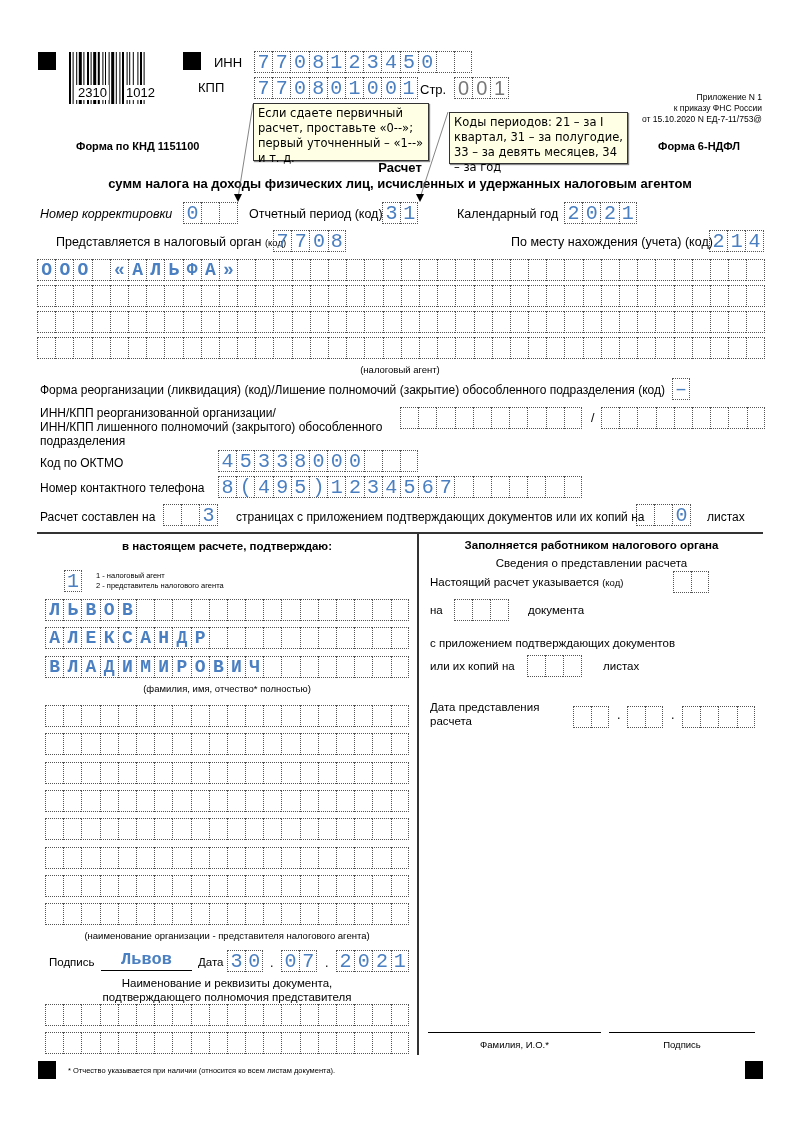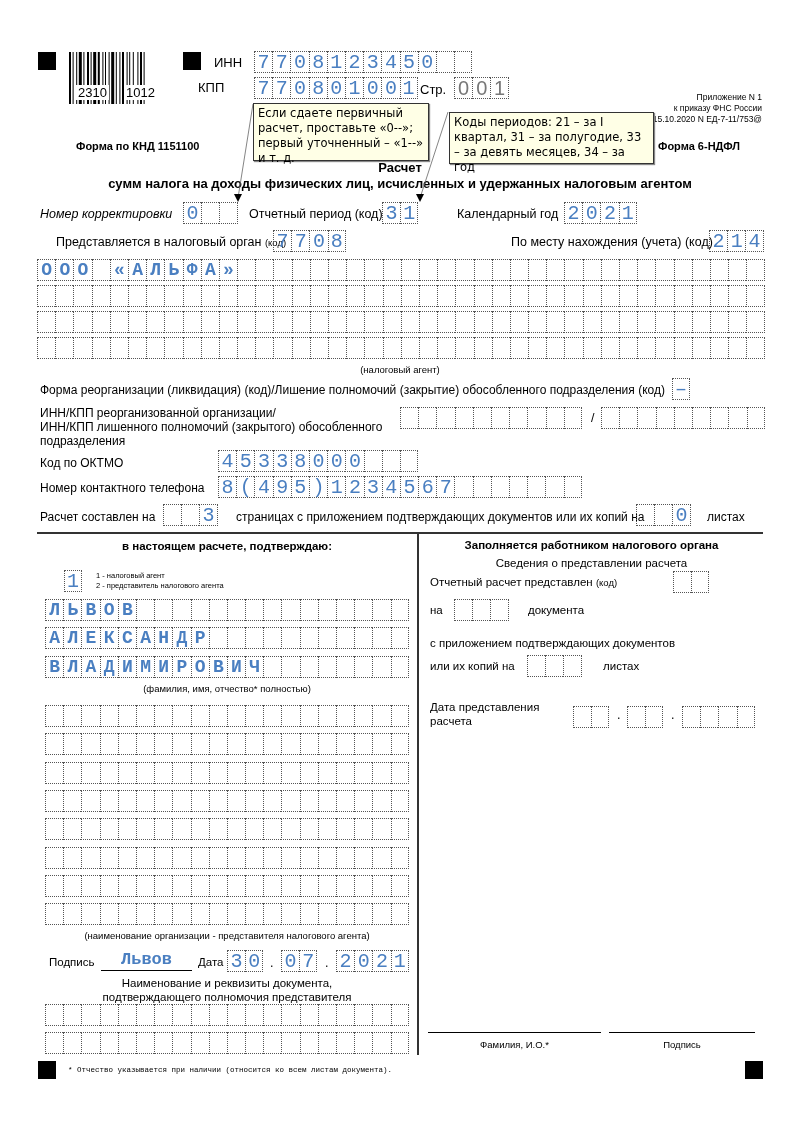--- a/index.html
+++ b/index.html
@@ -102,21 +102,21 @@
 <div class="lbl bold" style="left:0;width:800px;text-align:center;top:160px;font-size:13px;">Расчет</div>
 <div class="lbl bold" style="left:0;width:800px;text-align:center;top:176px;font-size:13px;">сумм налога на доходы физических лиц, исчисленных и удержанных налоговым агентом</div>
 
 <svg class="abs" style="left:0;top:0;" width="800" height="220">
   <line x1="253" y1="104" x2="238" y2="198" stroke="#666" stroke-width="0.8"></line>
   <polygon points="234,194 242,194 238,202" fill="#000"></polygon>
   <line x1="448" y1="112" x2="420" y2="198" stroke="#666" stroke-width="0.8"></line>
   <polygon points="416,194 424,194 420,202" fill="#000"></polygon>
 </svg>
 <div class="tip" style="left:253px;top:103px;width:176px;height:58px;">Если сдаете первичный расчет, проставьте «0--»; первый уточненный – «1--» и т. д.</div>
-<div class="tip" style="left:449px;top:112px;width:205px;height:52px;">Коды периодов: 21 – за I квартал, 31 – за полугодие, 33 – за девять месяцев, 34 – за год</div>
+<div class="tip" style="left:449px;top:112px;width:179px;height:52px;">Коды периодов: 21 – за I квартал, 31 – за полугодие, 33 – за девять месяцев, 34 – за год</div>
 
 <div class="lbl" style="left:40px;top:207px;font-style:italic;">Номер корректировки</div>
 <div class="grid" style="left:183px;top:202px;">
     <div class="cell">0</div>
     <div class="cell"></div>
     <div class="cell"></div>
   </div>
 <div class="lbl" style="left:249px;top:207px;">Отчетный период (код)</div>
 <div class="grid" style="left:382px;top:202px;">
     <div class="cell">3</div>
@@ -726,21 +726,21 @@
     <div class="cell"></div>
     <div class="cell"></div>
     <div class="cell"></div>
     <div class="cell"></div>
     <div class="cell"></div>
     <div class="cell"></div>
   </div>
 
 <div class="lbl bold center" style="left:420px;width:343px;top:539px;font-size:11.5px;">Заполняется работником налогового органа</div>
 <div class="lbl center" style="left:420px;width:343px;top:557px;font-size:11.5px;">Сведения о представлении расчета</div>
-<div class="lbl" style="left:430px;top:576px;font-size:11.5px;"><span>Отчетный расчет представлен</span> <span class="small">(код)</span></div>
+<div class="lbl" style="left:430px;top:576px;font-size:11.5px;"><span>Настоящий расчет указывается</span> <span class="small">(код)</span></div>
 <div class="grid" style="left:673px;top:571px;">
     <div class="cell"></div>
     <div class="cell"></div>
   </div>
 <div class="lbl" style="left:430px;top:604px;font-size:11.5px;">на</div>
 <div class="grid" style="left:454px;top:599px;">
     <div class="cell"></div>
     <div class="cell"></div>
     <div class="cell"></div>
   </div>
@@ -772,13 +772,13 @@
     <div class="cell"></div>
     <div class="cell"></div>
     <div class="cell"></div>
   </div>
 
 <div class="abs" style="left:428px;top:1032px;width:173px;height:1px;background:#000;"></div>
 <div class="abs" style="left:609px;top:1032px;width:146px;height:1px;background:#000;"></div>
 <div class="lbl center" style="left:428px;width:173px;top:1039px;font-size:9.5px;">Фамилия, И.О.*</div>
 <div class="lbl center" style="left:609px;width:146px;top:1039px;font-size:9.5px;">Подпись</div>
 
-<div class="lbl" style="left:68px;top:1066px;font-size:7.5px;font-family:Liberation Mono, monospace;">* Отчество указывается при наличии (относится ко всем листам документа).</div>
+<div class="lbl" style="left:68px;top:1066px;font-size:7.5px;">* Отчество указывается при наличии (относится ко всем листам документа).</div>
 
 </body></html>

